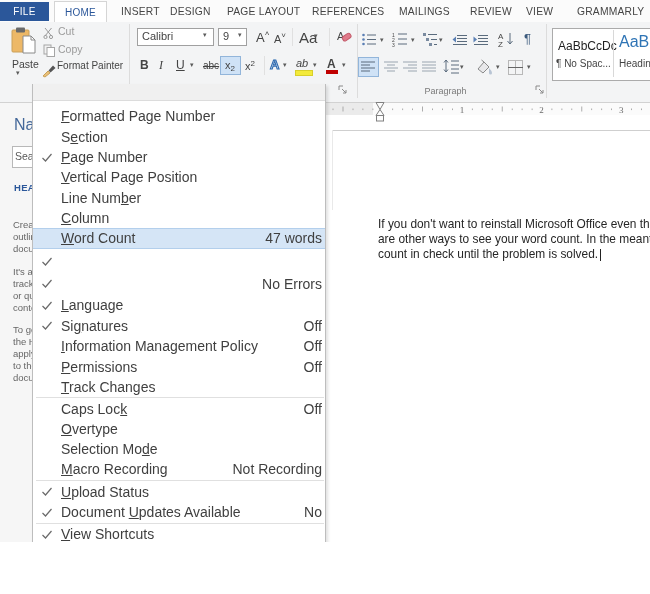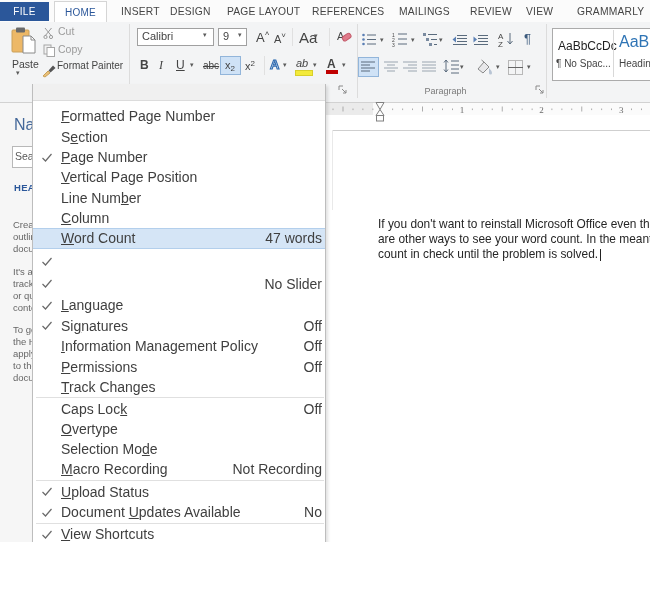--- a/index.html
+++ b/index.html
@@ -319,21 +319,21 @@
       </div>
     <div class="mi" style="top:251.5px;">
         <svg class="chk" width="12" height="10" viewBox="0 0 12 10" style="top:5.5px;">
           <path d="M1.5 5 L4.5 8 L10.5 1" stroke="#6a6a6a" stroke-width="1.2" fill="none"></path>
         </svg>
       </div>
     <div class="mi" style="top:273.5px;">
         <svg class="chk" width="12" height="10" viewBox="0 0 12 10" style="top:5.5px;">
           <path d="M1.5 5 L4.5 8 L10.5 1" stroke="#6a6a6a" stroke-width="1.2" fill="none"></path>
         </svg>
-        <span class="val">No Slider</span>
+        <span class="val">No Errors</span>
       </div>
     <div class="mi" style="top:295px;">
         <svg class="chk" width="12" height="10" viewBox="0 0 12 10" style="top:5.5px;">
           <path d="M1.5 5 L4.5 8 L10.5 1" stroke="#6a6a6a" stroke-width="1.2" fill="none"></path>
         </svg>
         <span class="lab"><u>L</u>anguage</span>
       </div>
     <div class="mi" style="top:315.7px;">
         <svg class="chk" width="12" height="10" viewBox="0 0 12 10" style="top:5.5px;">
           <path d="M1.5 5 L4.5 8 L10.5 1" stroke="#6a6a6a" stroke-width="1.2" fill="none"></path>

